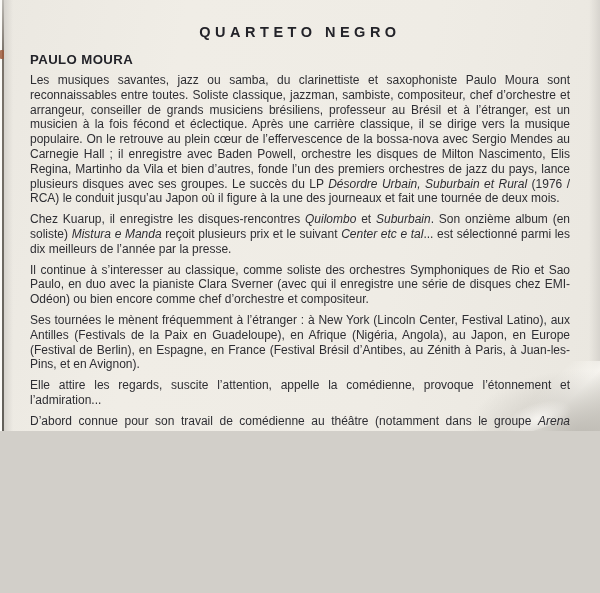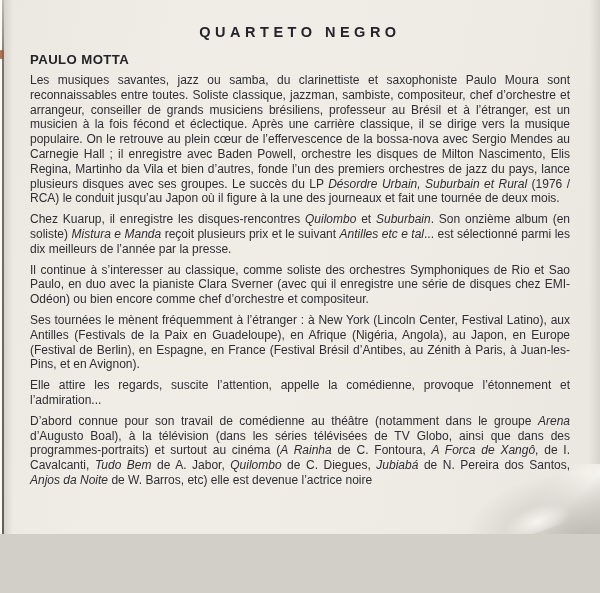--- a/index.html
+++ b/index.html
@@ -2,21 +2,21 @@
 <html><head>
 <meta charset="utf-8">
 <style>
   html, body { margin: 0; padding: 0; }
   body {
     width: 600px; height: 593px;
     font-family: "Liberation Sans", "DejaVu Sans", sans-serif;
     background: #d2cfc9;
   }
   .scan {
-    position: relative; width: 600px; height: 534px; overflow: hidden;
+    position: relative; width: 600px; height: 431px; overflow: hidden;
     background: linear-gradient(100deg, #ebe8e1 0%, #f0ede6 28%, #efece5 65%, #eae7e0 100%);
   }
   
   .edge-white { position: absolute; left: 0; top: 0; width: 2px; height: 100%; background: #fbfaf7; }
   .edge-line  { position: absolute; left: 2px; top: 0; width: 2px; height: 100%;
                 background: linear-gradient(#bdbab4 0%, #7a736b 12%, #6e6a63 55%, #63605a 100%); }
   .edge-shade { position: absolute; left: 4px; top: 0; width: 9px; height: 100%;
                 background: linear-gradient(90deg, #d6d3cd, rgba(214,211,205,0)); }
   .scan-mark  { position: absolute; left: 0; top: 50px; width: 4px; height: 9px;
                 background: #9d5a3c; opacity: .85; border-radius: 1px; }
@@ -62,24 +62,24 @@
   <div class="edge-shade"></div>
   <div class="scan-mark"></div>
   <div class="edge-right"></div>
   <div class="corner-curl"></div>
   <div class="crease"></div>
 
   <div class="content">
     <div class="title">QUARTETO NEGRO</div>
 
     <section>
-      <h2>PAULO MOTTA</h2>
+      <h2>PAULO MOURA</h2>
       <div class="paras">
           <p>Les musiques savantes, jazz ou samba, du clarinettiste et saxophoniste Paulo Moura sont reconnaissables entre toutes. Soliste classique, jazzman, sambiste, compositeur, chef d’orchestre et arrangeur, conseiller de grands musiciens brésiliens, professeur au Brésil et à l’étranger, est un musicien à la fois fécond et éclectique. Après une carrière classique, il se dirige vers la musique populaire. On le retrouve au plein cœur de l’effervescence de la bossa-nova avec Sergio Mendes au Carnegie Hall ; il enregistre avec Baden Powell, orchestre les disques de Milton Nascimento, Elis Regina, Martinho da Vila et bien d’autres, fonde l’un des premiers orchestres de jazz du pays, lance plusieurs disques avec ses groupes. Le succès du LP <i>Désordre Urbain, Suburbain et Rural</i> (1976 / RCA) le conduit jusqu’au Japon où il figure à la une des journeaux et fait une tournée de deux mois.</p>
-          <p>Chez Kuarup, il enregistre les disques-rencontres <i>Quilombo</i> et <i>Suburbain</i>. Son onzième album (en soliste) <i>Mistura e Manda</i> reçoit plusieurs prix et le suivant <i>Antilles etc e tal</i>... est sélectionné parmi les dix meilleurs de l’année par la presse.</p>
+          <p>Chez Kuarup, il enregistre les disques-rencontres <i>Quilombo</i> et <i>Suburbain</i>. Son onzième album (en soliste) <i>Mistura e Manda</i> reçoit plusieurs prix et le suivant <i>Center etc e tal</i>... est sélectionné parmi les dix meilleurs de l’année par la presse.</p>
           <p>Il continue à s’interesser au classique, comme soliste des orchestres Symphoniques de Rio et Sao Paulo, en duo avec la pianiste Clara Sverner (avec qui il enregistre une série de disques chez EMI-Odéon) ou bien encore comme chef d’orchestre et compositeur.</p>
           <p>Ses tournées le mènent fréquemment à l’étranger : à New York (Lincoln Center, Festival Latino), aux Antilles (Festivals de la Paix en Guadeloupe), en Afrique (Nigéria, Angola), au Japon, en Europe (Festival de Berlin), en Espagne, en France (Festival Brésil d’Antibes, au Zénith à Paris, à Juan-les-Pins, et en Avignon).</p>
         </div>
     </section>
 
     <section>
       <div class="paras">
           <p>Elle attire les regards, suscite l’attention, appelle la comédienne, provoque l’étonnement et l’admiration...</p>
           <p>D’abord connue pour son travail de comédienne au théâtre (notamment dans le groupe <i>Arena</i> d’Augusto Boal), à la télévision (dans les séries télévisées de TV Globo, ainsi que dans des programmes-portraits) et surtout au cinéma (<i>A Rainha</i> de C. Fontoura, <i>A Forca de Xangô</i>, de I. Cavalcanti, <i>Tudo Bem</i> de A. Jabor, <i>Quilombo</i> de C. Diegues, <i>Jubiabá</i> de N. Pereira dos Santos, <i>Anjos da Noite</i> de W. Barros, etc) elle est devenue l’actrice noire</p>
         </div>

